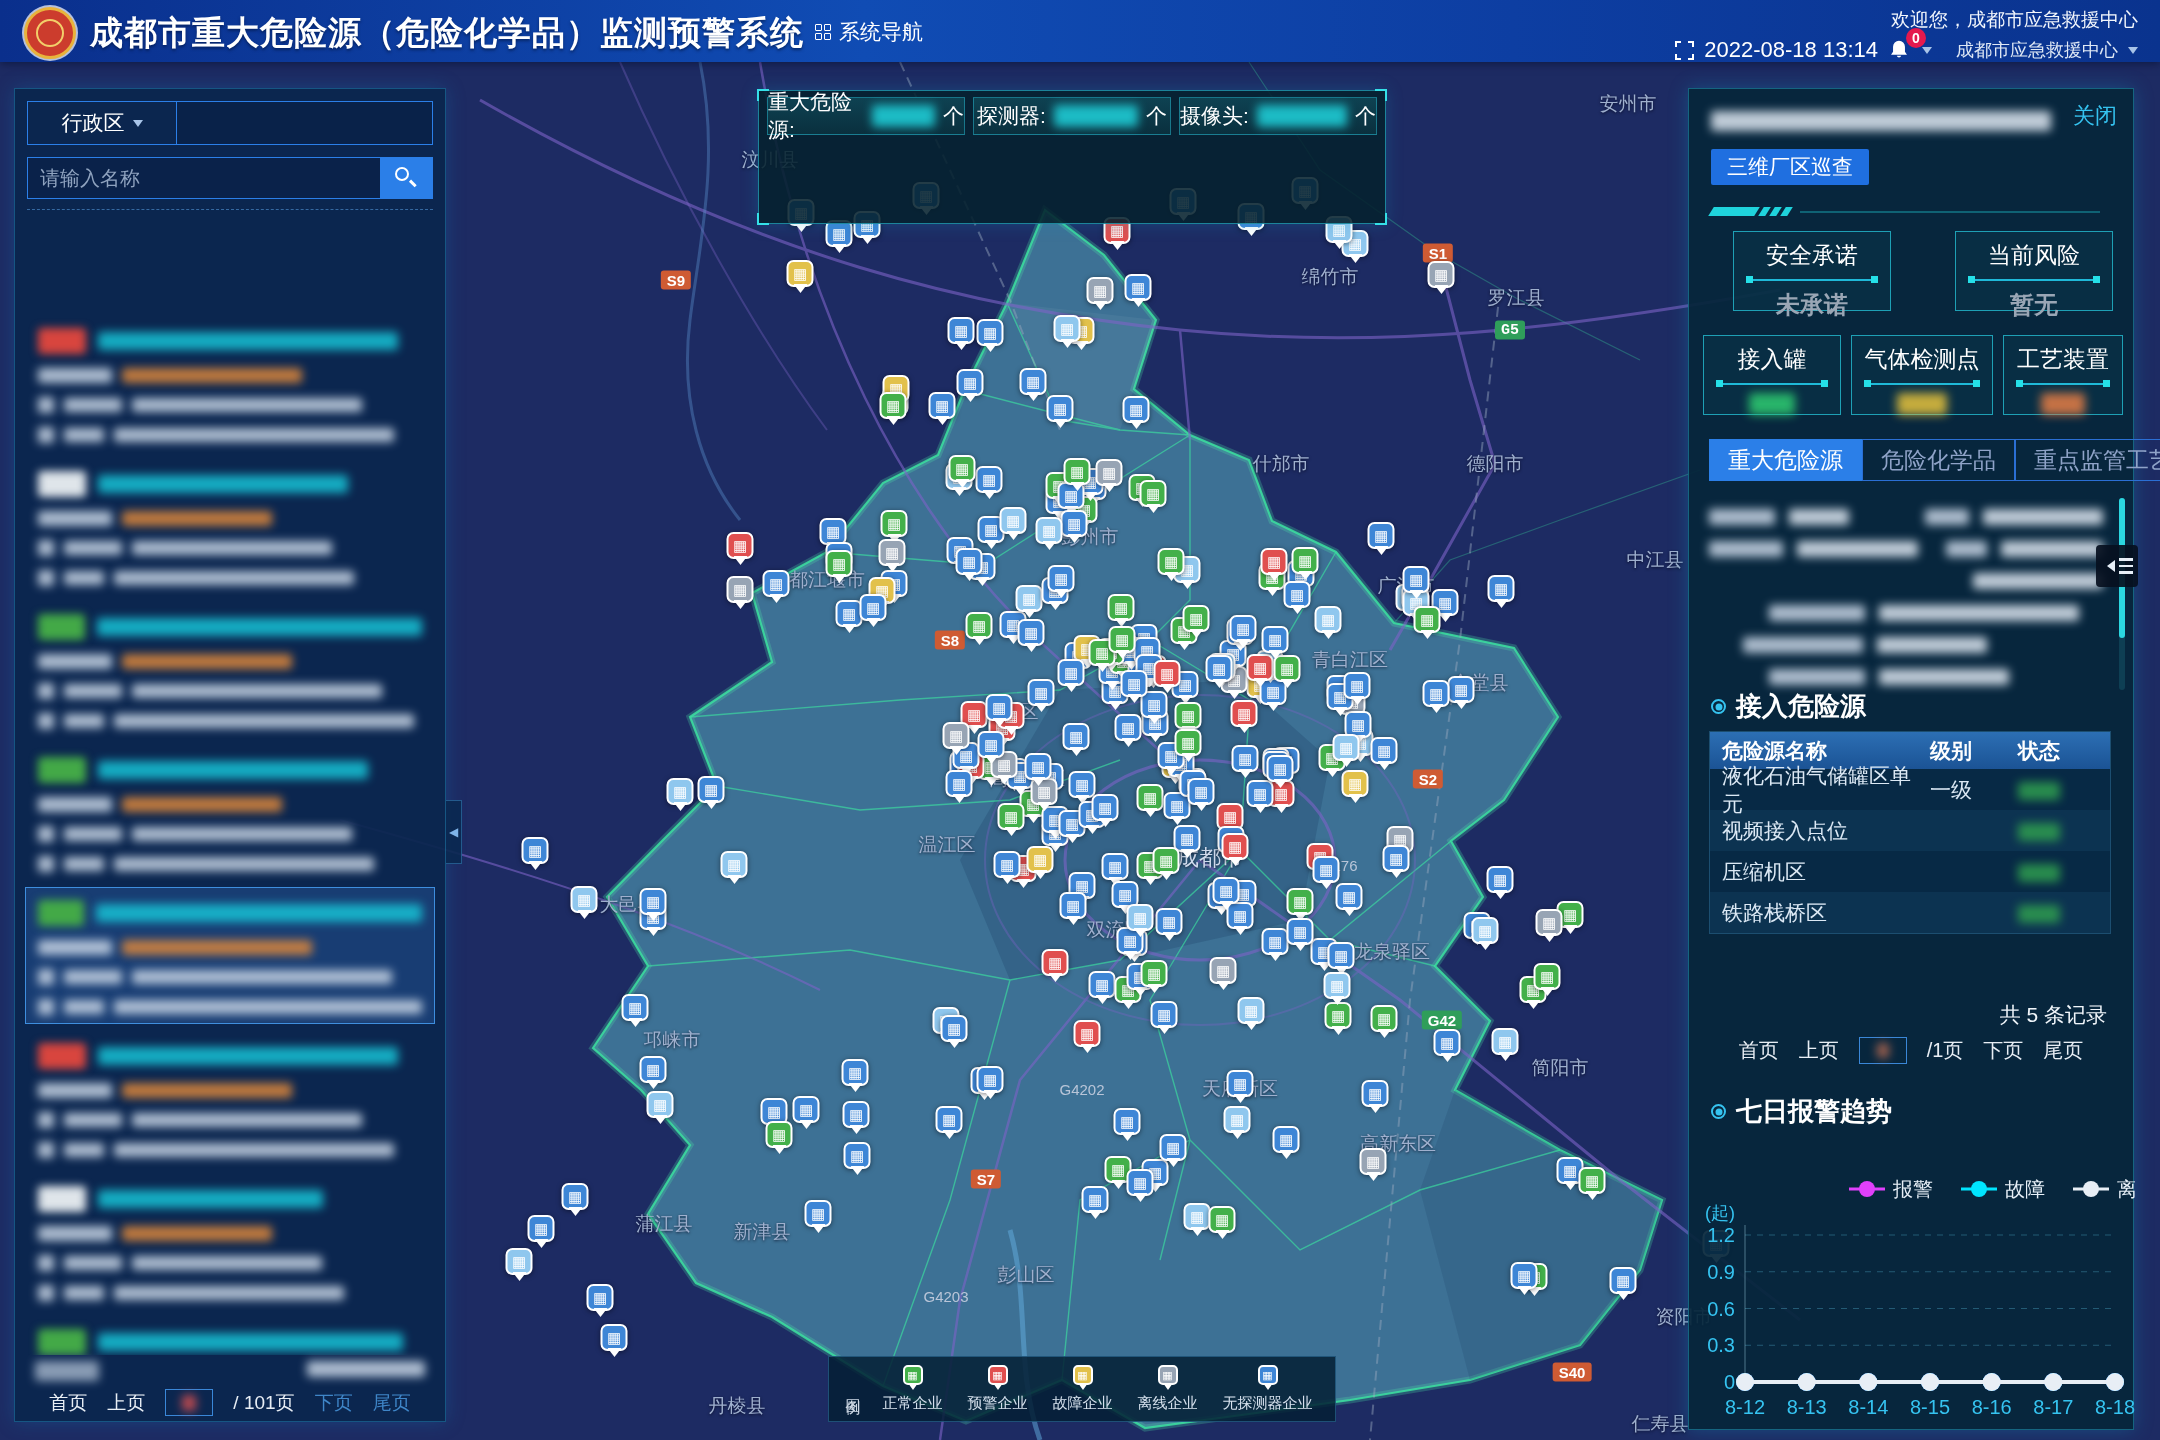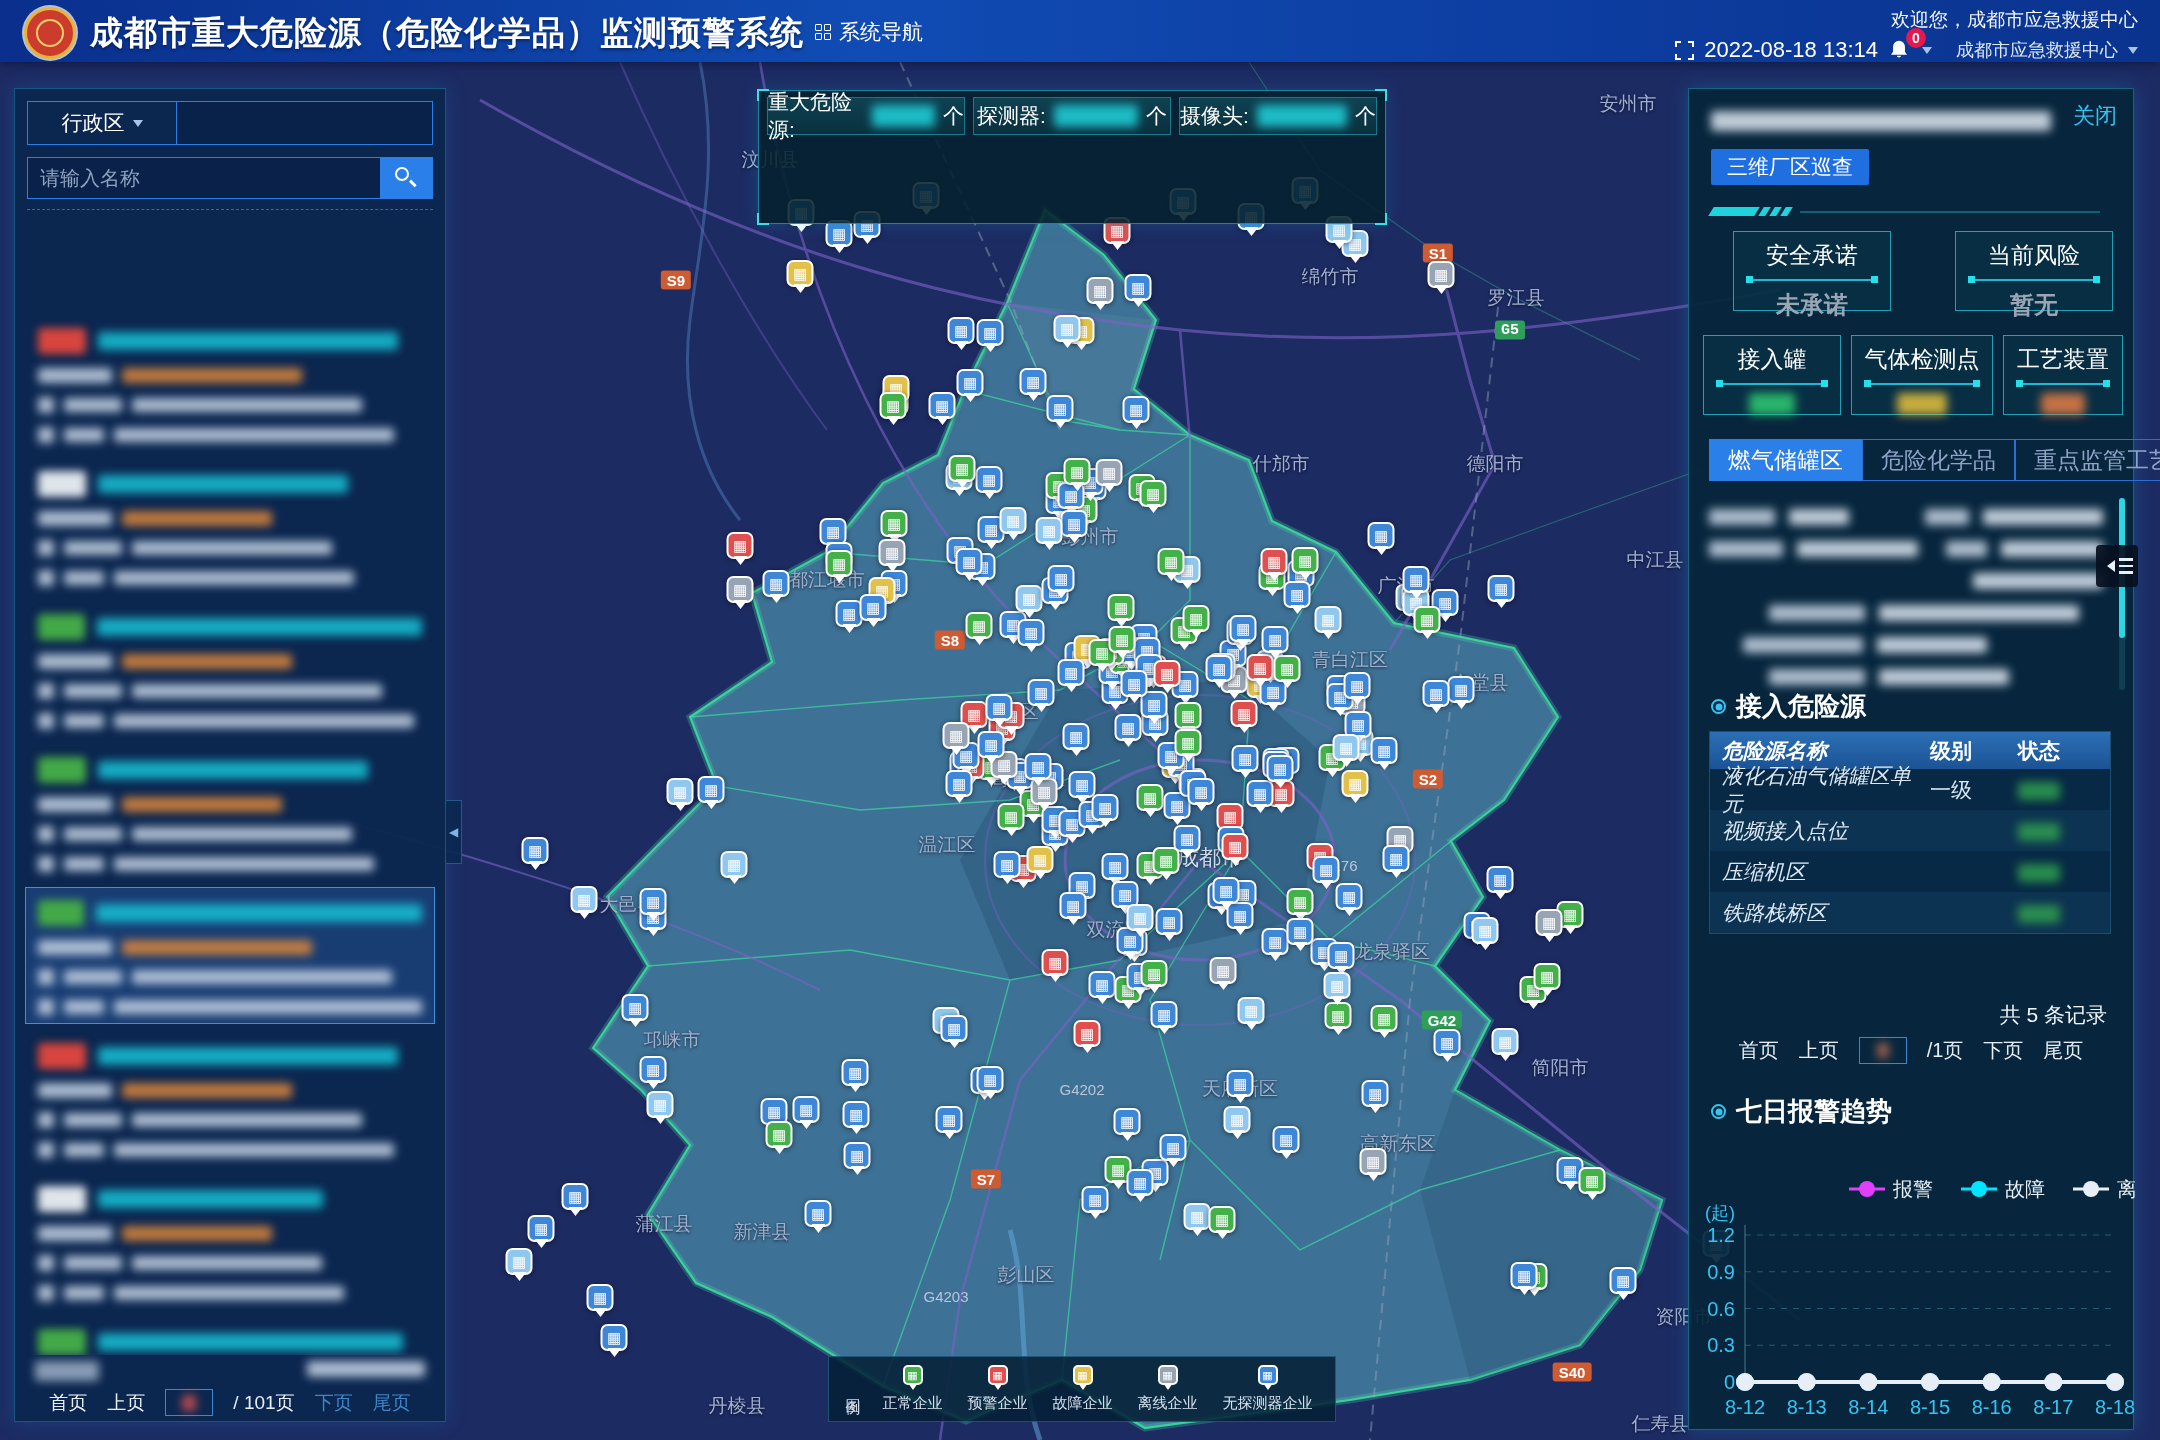--- a/index.html
+++ b/index.html
@@ -148,21 +148,21 @@
   .scrollbar .thumb{position:absolute;left:0;top:0;width:6px;height:140px;background:#2bd7e0;border-radius:3px;}
   .sec-hd{position:absolute;display:flex;align-items:center;gap:10px;}
   .sec-dot{width:15px;height:15px;border:2px solid #35c3f0;border-radius:50%;position:relative;}
   .sec-dot::after{content:"";position:absolute;left:50%;top:50%;width:7px;height:7px;background:#35c3f0;border-radius:50%;transform:translate(-50%,-50%);}
   .sec-hd .t{font-size:26px;font-weight:bold;color:#fff;}
   #hz-table{position:absolute;left:20px;top:642px;right:22px;border:1px solid rgba(60,140,190,.4);}
   .hz-head{display:flex;background:linear-gradient(180deg,#2c6fb4,#1b5395);height:37px;align-items:center;font-size:21px;font-weight:bold;color:#fff;}
   .hz-row{display:flex;height:41px;align-items:center;font-size:21px;color:#dce9f5;cursor:pointer;}
   .hz-row:nth-child(odd){background:rgba(8,44,76,.55);}
   .hz-row:nth-child(even){background:rgba(16,62,98,.55);}
-  .hc1{width:55%;padding-left:12px;font-style:italic;}.hc2{width:22%;}.hc3{width:23%;}
+  .hc1{width:55%;padding-left:12px;}.hc2{width:22%;}.hc3{width:23%;}
   .rec-count{position:absolute;right:26px;top:912px;font-size:21px;color:#f0f5fa;}
   .dt-pag{position:absolute;left:0;top:948px;width:100%;display:flex;gap:20px;justify-content:center;align-items:center;font-size:20px;color:#e8eef5;}
   .dt-pag span{cursor:pointer;}
   #trend-chart{position:absolute;left:0;top:1038px;}
   .panel-handle{position:absolute;left:2096px;top:545px;width:42px;height:42px;z-index:30;background:rgba(6,16,32,.92);
      border-radius:4px;display:flex;align-items:center;justify-content:center;gap:4px;cursor:pointer;}
   .panel-handle .tri{width:0;height:0;border:6px solid transparent;border-right:8px solid #e8f0f8;}
   .panel-handle .bars{display:flex;flex-direction:column;gap:4px;}
   .panel-handle .bars i{width:14px;height:2.5px;background:#e8f0f8;display:block;}
 </style>
@@ -1959,21 +1959,21 @@
     <div class="divline"></div>
     <div><span class="bb" style="width:50px;height:22px;background:#e6c23c"></span></div>
   </div>
   <div class="kbox" style="left:314px;top:246px;width:120px;height:80px;">
     <div class="kt">工艺装置</div>
     <div class="divline"></div>
     <div><span class="bb" style="width:44px;height:22px;background:#e67e45"></span></div>
   </div>
 
   <div class="tabs">
-    <div class="tab active">燃气储罐区</div>
+    <div class="tab active">重大危险源</div>
     <div class="tab">危险化学品</div>
     <div class="tab">重点监管工艺</div>
   </div>
 
   <div class="info-area">
     <div class="info-row">
         <span class="bb" style="width:66px;height:16px;background:#c9d6e6"></span>
         <span class="bb" style="width:60px;height:16px;background:#dfe8f2"></span>
         <span style="flex:1"></span>
         <span class="bb" style="width:44px;height:16px;background:#c9d6e6"></span>

